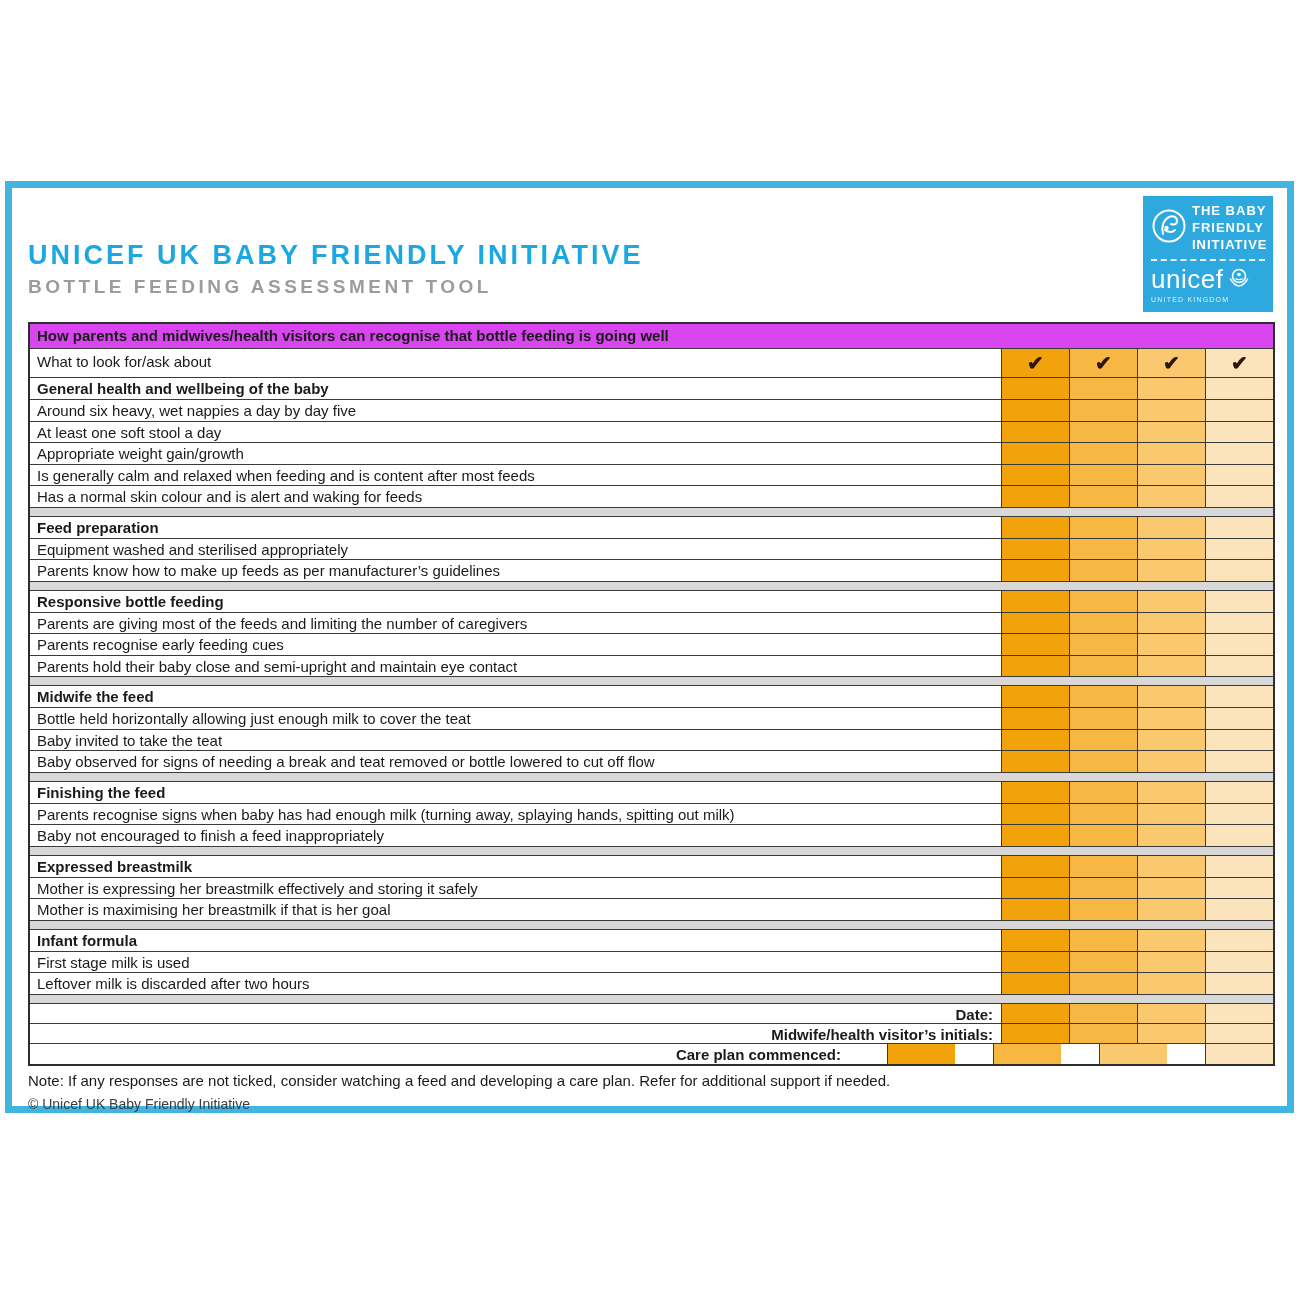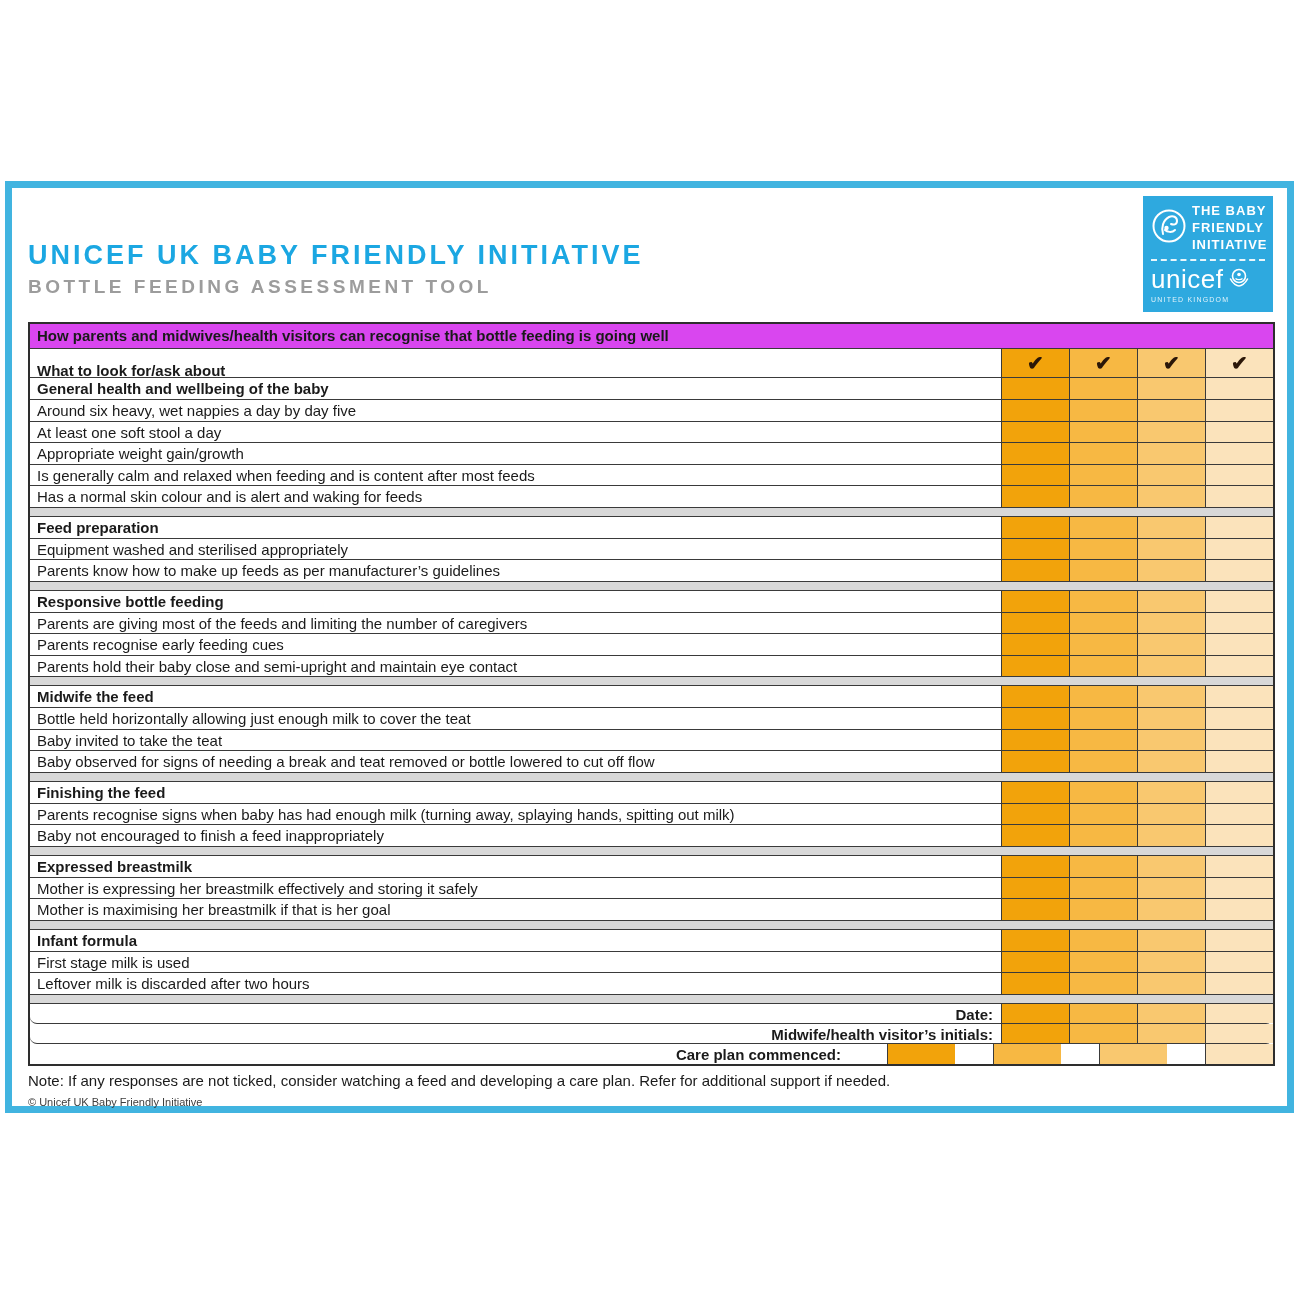--- a/index.html
+++ b/index.html
@@ -33,32 +33,32 @@
               border:2px solid #2E2E2E; background:#ffffff; }
   .row { display:flex; width:100%; border-bottom:1px solid #3A3A3A; }
   .row:last-child { border-bottom:none;gap:38px; }
   .cell-label { flex:1 1 auto; font-size:15px; color:#1a1a1a; padding:2px 6px 0 7px;
                 overflow:hidden; white-space:nowrap; }
   .cell-check { flex:0 0 68px; border-left:1px solid #3A3A3A; display:flex;
                 align-items:center; justify-content:center; }
   .banner-row { background:#d946ef; height:25px; }
   .banner-row .cell-label { font-weight:bold; padding-top:3px; }
   .checkhdr-row { height:29px; }
-  .checkhdr-row .cell-label { font-weight:bold; padding-top:13px; }
+  .checkhdr-row .cell-label { font-weight:normal; padding-top:4px; }
   .check-glyph { font-size:20px; font-weight:bold; color:#2B1708; line-height:1; }
   .heading-row { height:22px; }
   .heading-row .cell-label { font-weight:bold; }
   .item-row { height:21.5px; }
   .sep-row { height:9px; background:#D8D8D8; }
-  .footer-row { height:20px;border-radius:7px; }
+  .footer-row { height:20px; }
   .footer-row .cell-label { font-weight:bold; text-align:right; padding-right:8px; }
 
   .note-line { position:absolute; left:28px; top:1072px; font-size:15px; color:#1a1a1a; }
   .note-line b { font-weight:normal;margin-top:15px; }
-  .copyright { position:absolute; left:28px; top:1096px; font-size:11px; color:#3d3d3d; }
+  .copyright { position:absolute; left:28px; top:1096px; font-size:14px; color:#3d3d3d; }
 </style>
 </head>
 <body>
 
 <div class="page">
 
   <div class="frame"></div>
 
   <div class="doc-title">UNICEF UK BABY FRIENDLY INITIATIVE</div>
   <div class="doc-subtitle">BOTTLE FEEDING ASSESSMENT TOOL</div>

